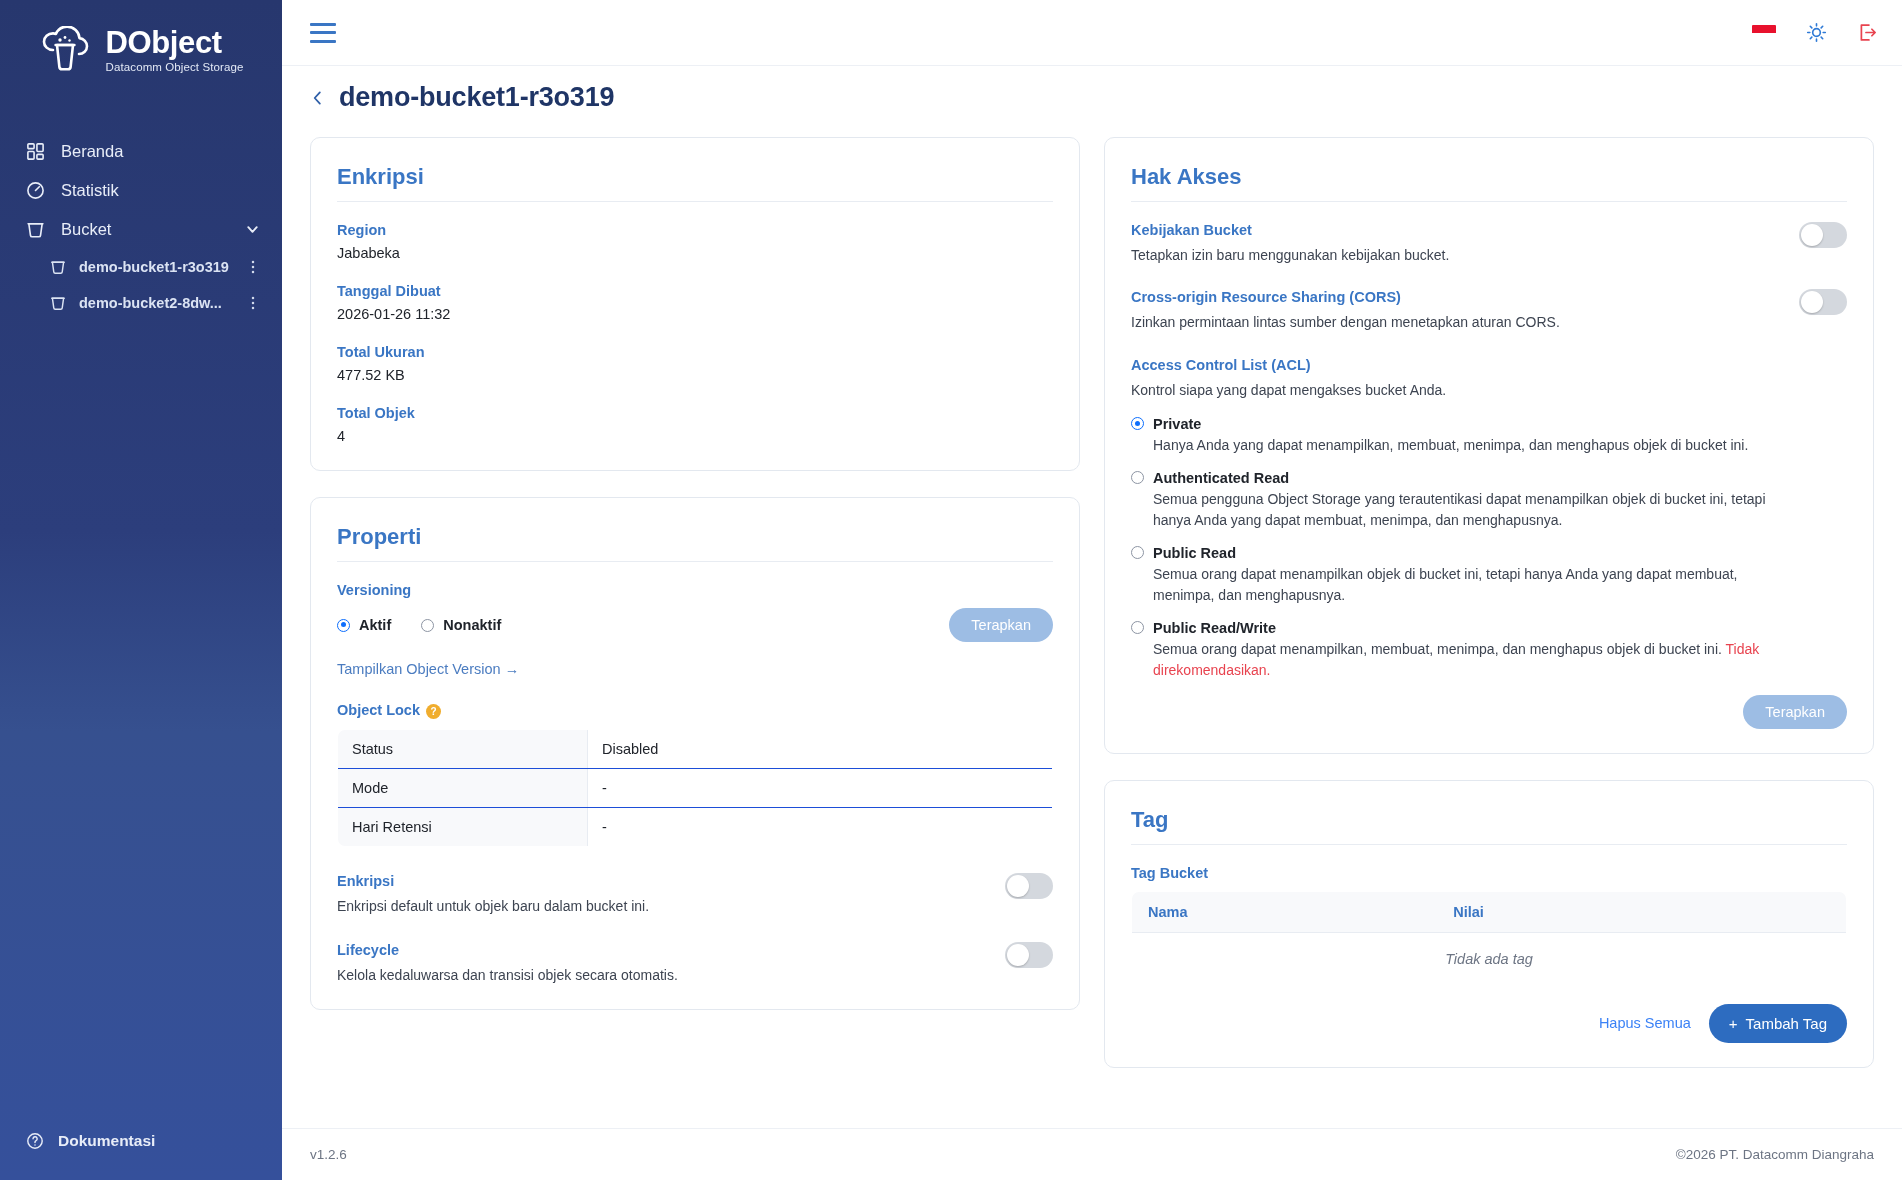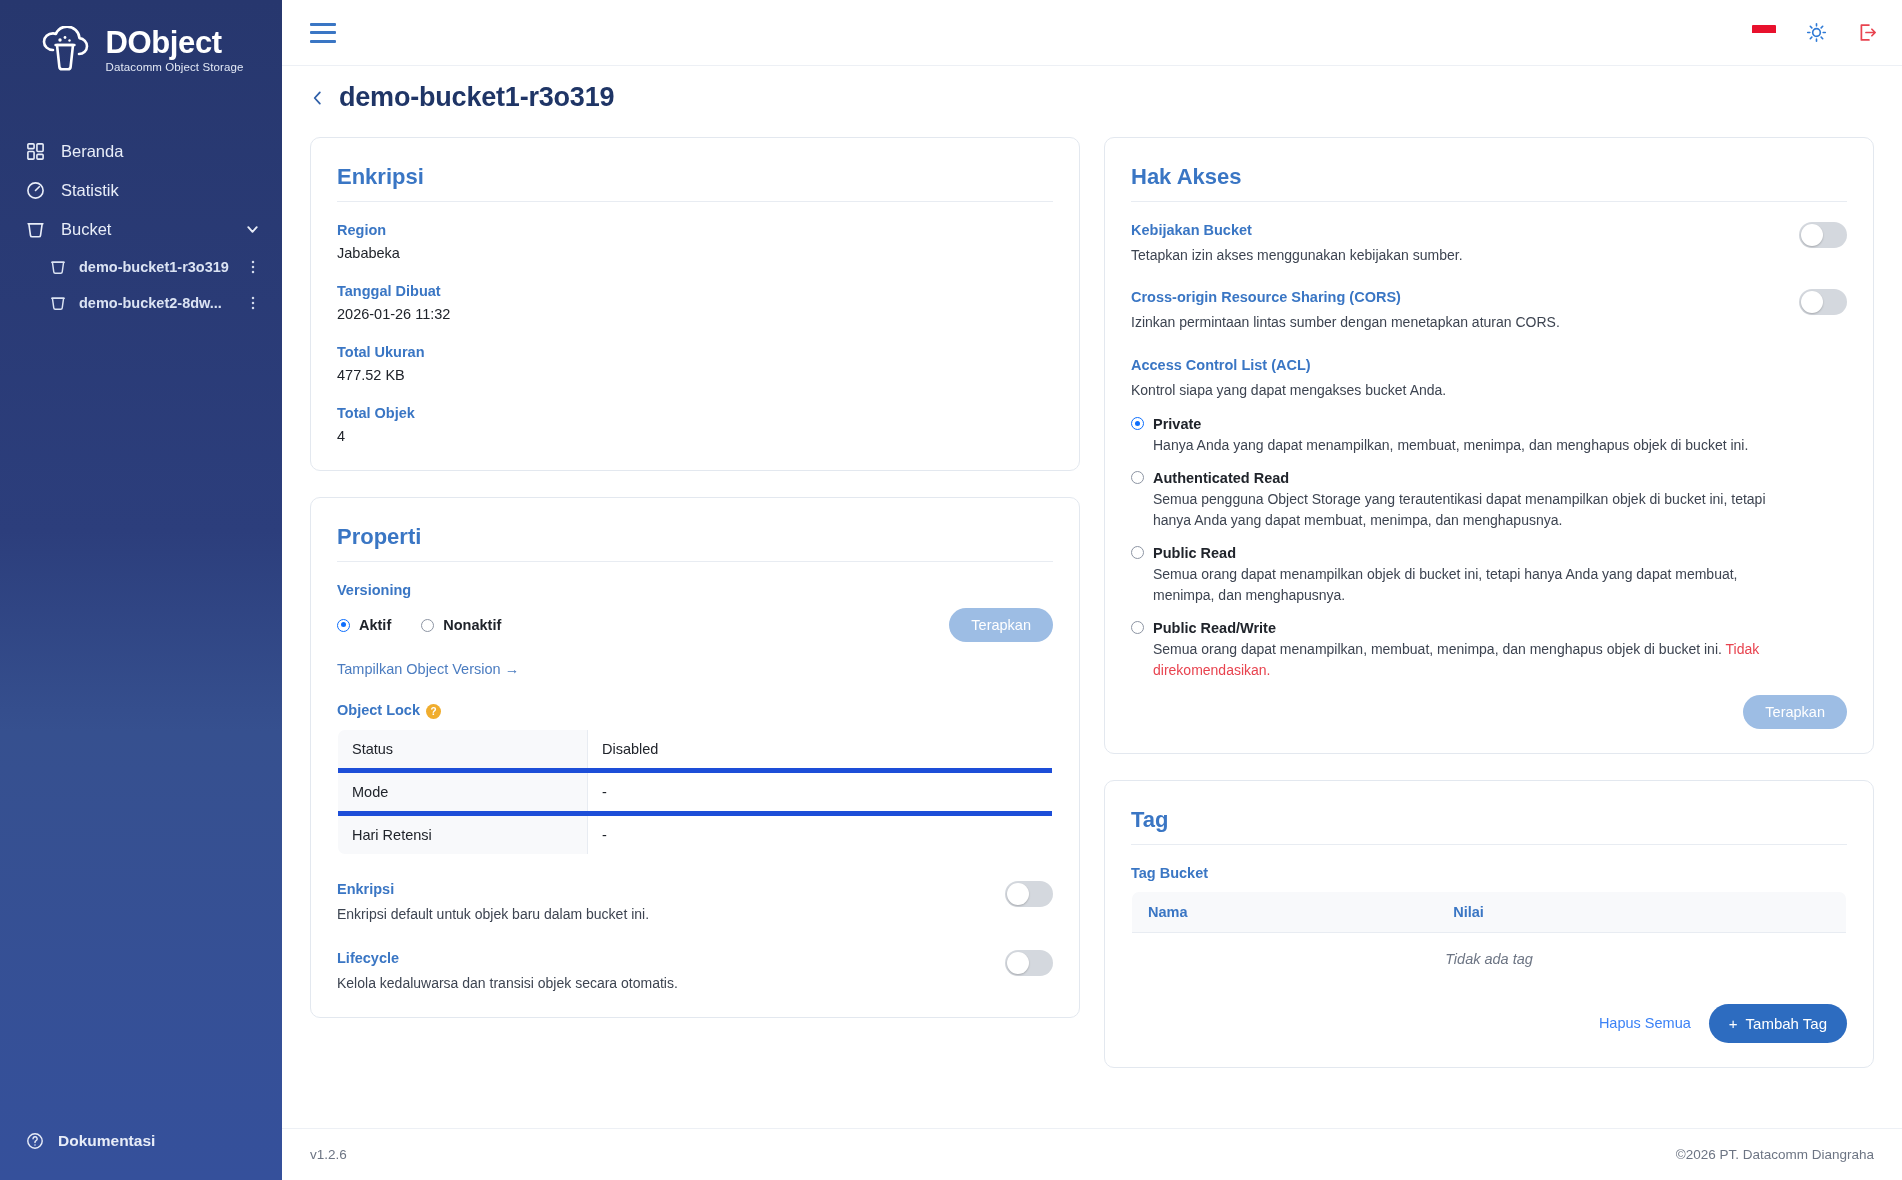--- a/index.html
+++ b/index.html
@@ -132,21 +132,21 @@
 
   .link-arrow { color: #4b7cc0; font-size: 14.5px; text-decoration: none; cursor: pointer; }
 
   .helpdot { display: inline-flex; align-items: center; justify-content: center;
              width: 15px; height: 15px; border-radius: 50%; background: #f0ad2e;
              color: #fff; font-size: 10px; font-weight: 700; margin-left: 6px;
              vertical-align: middle; cursor: pointer; }
 
   table.lock-table { width: 100%; border-collapse: collapse; border: 1px solid #e3e8ef;
                      border-radius: 8px; overflow: hidden; font-size: 14.5px; }
-  table.lock-table td { padding: 11px 14px; border-bottom: 5px solid #1d4ed8; color: #20242b; }
+  table.lock-table td { padding: 11px 14px; border-bottom: 1px solid #1d4ed8; color: #20242b; }
   table.lock-table tr:last-child td { border-bottom: none; }
   table.lock-table td.k { background: #f8f9fb; width: 250px; border-right: 1px solid #e8ecf2; }
 
   table.tag-table { width: 100%; border-collapse: collapse; border: 1px solid #e3e8ef;
                     border-radius: 8px; overflow: hidden; font-size: 14.5px; margin-top: 10px; }
   table.tag-table th { background: #f8f9fb; color: #3a76c4; font-weight: 600;
                        text-align: left; padding: 12px 16px; border-bottom: 1px solid #e8ecf2; }
   table.tag-table th.nilai { padding-left: 0; }
   table.tag-table td.empty { text-align: center; padding: 18px 10px; color: #6d7584;
                              font-style: italic; }
@@ -402,21 +402,21 @@
       </div>
 
       <div class="col-right">
 
         <section class="card">
           <div class="card-title">Hak Akses</div>
 
           <div class="row-between">
             <div>
               <div class="field-label">Kebijakan Bucket</div>
-              <div class="desc">Tetapkan izin akses menggunakan kebijakan sumber.</div>
+              <div class="desc">Tetapkan izin baru menggunakan kebijakan bucket.</div>
             </div>
             <div class="toggle">
                 <span class="knob"></span>
               </div>
           </div>
 
           <div class="row-between" style="margin-top:24px;">
             <div>
               <div class="field-label">Cross-origin Resource Sharing (CORS)</div>
               <div class="desc">Izinkan permintaan lintas sumber dengan menetapkan aturan CORS.</div>

